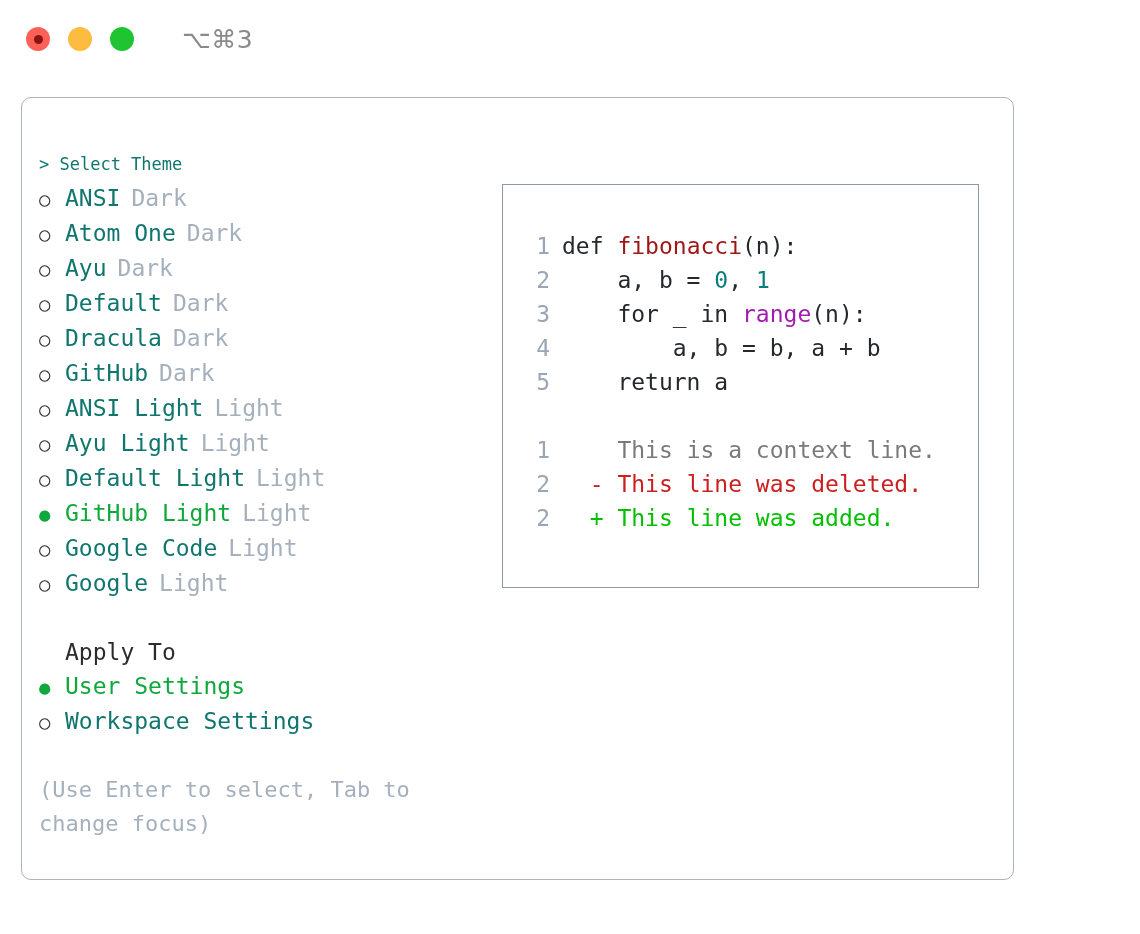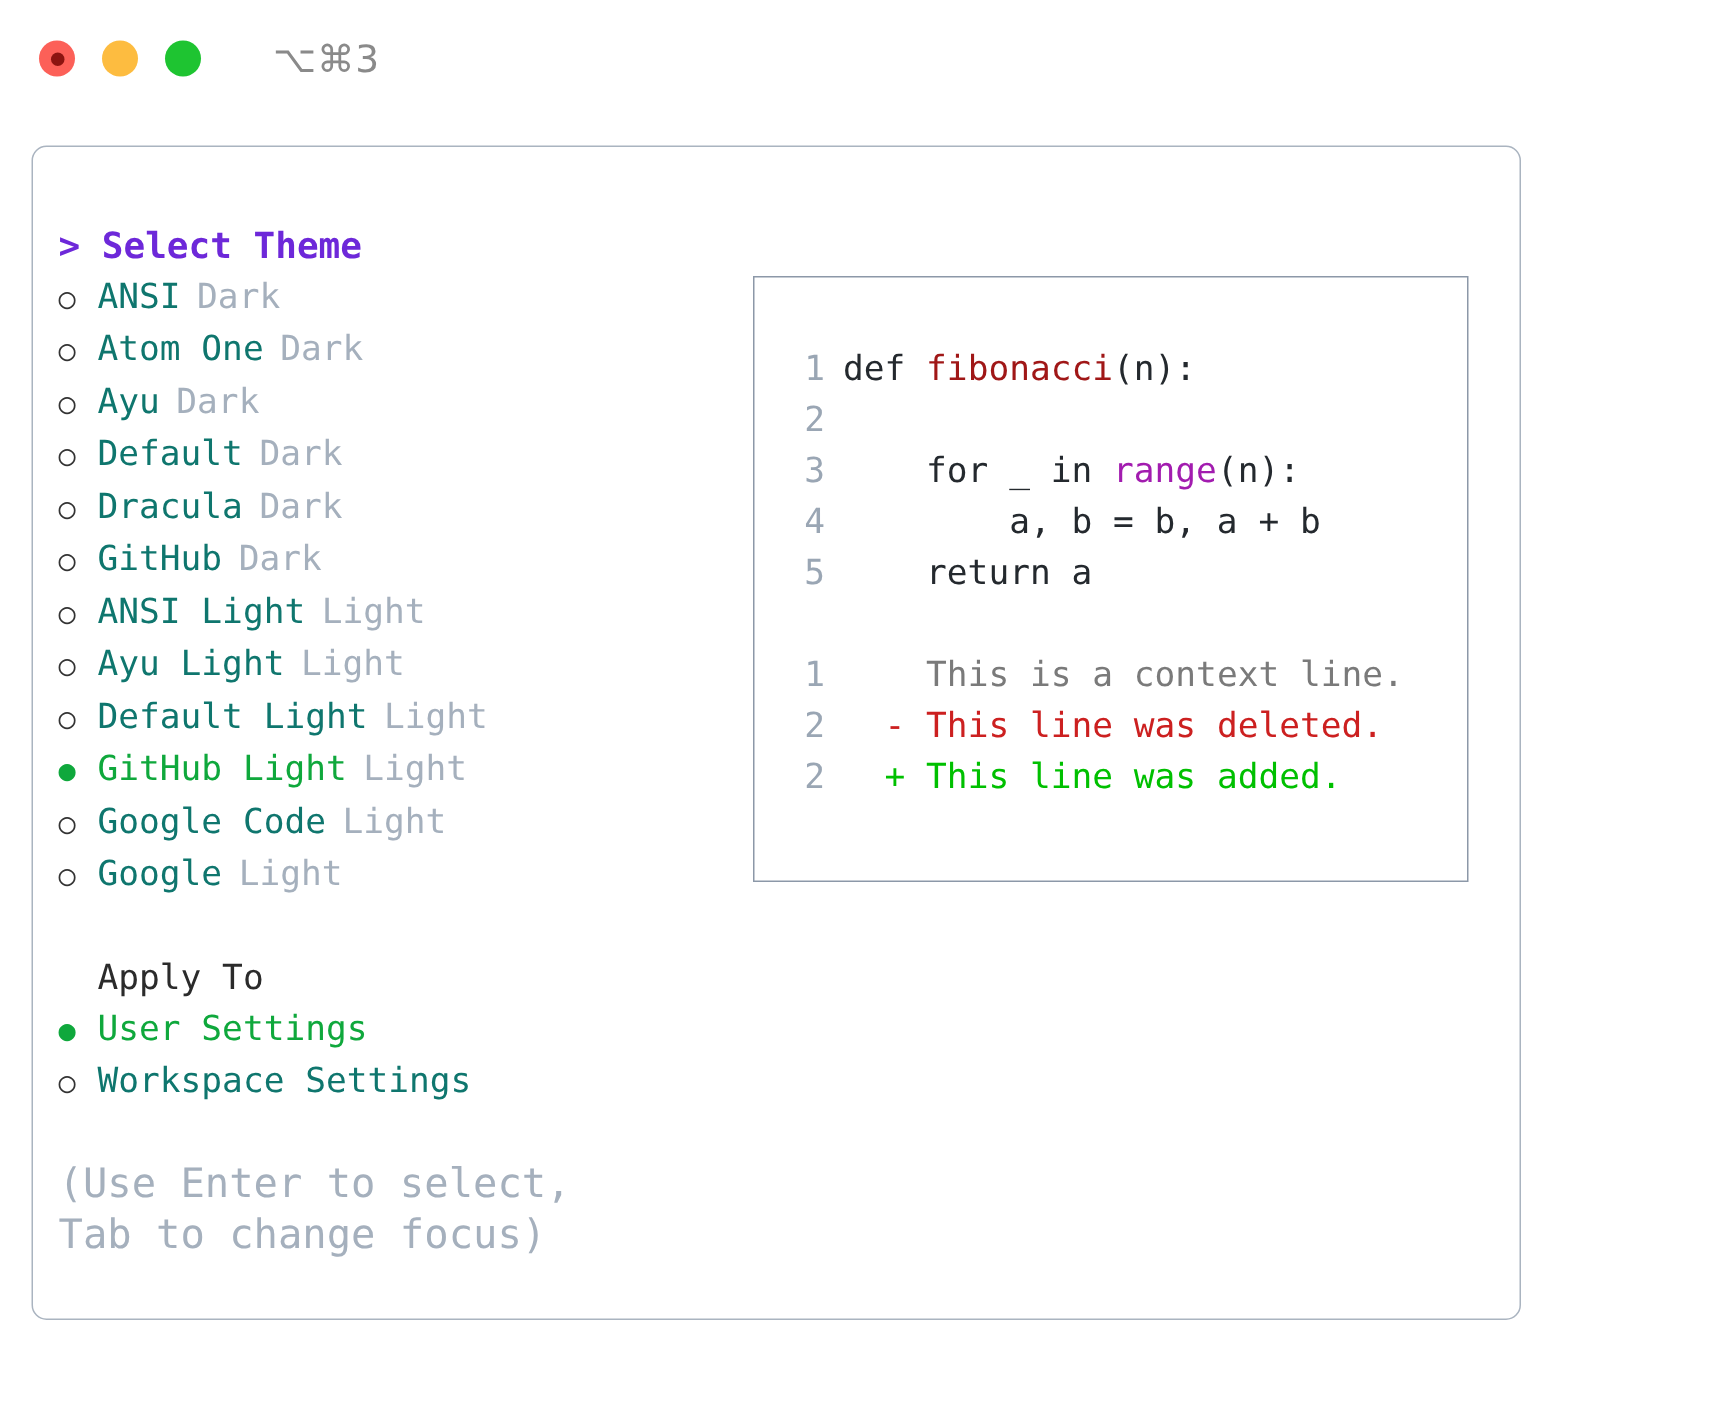--- a/index.html
+++ b/index.html
@@ -93,23 +93,23 @@
     box-sizing: border-box;
   }
   .col-right {
     flex: 1;
     padding: 49px 0 0 0;
     box-sizing: border-box;
   }
 
   
   .list-title {
-    font-size: 24px;
-    font-weight: bold;
-    color: #6d28d9;
+    font-size: 17px;
+    font-weight: normal;
+    color: #0f766e;
     line-height: 34px;
     white-space: pre;
   }
   .row {
     display: flex;
     align-items: baseline;
     font-size: 23px;
     line-height: 34px;
     color: #2b2b2b;
     white-space: pre;
@@ -134,21 +134,21 @@
   .apply-title {
     font-size: 23px;
     line-height: 34px;
     color: #2b2b2b;
     padding-left: 26px;
     white-space: pre;
   }
 
   .hint {
     margin-top: 34px;
-    font-size: 27px;
+    font-size: 22px;
     line-height: 34px;
     color: #a5b0bd;
     width: 400px;
   }
 
   
   .preview-title {
     font-size: 24px;
     font-weight: bold;
     color: #111111;
@@ -234,21 +234,21 @@
           </div>
 
         <div class="hint">(Use Enter to select, Tab to change focus)</div>
       </div>
 
       <div class="col-right">
 
         <div class="code-box">
           <div id="code-lines">
               <div class="code-line"><span class="lineno">1</span><span><span class="code-text">def </span><span class="tok-fn">fibonacci</span><span class="code-text">(n):</span></span></div>
-              <div class="code-line"><span class="lineno">2</span></div>
+              <div class="code-line"><span class="lineno">2</span><span><span class="code-text">    a, b = </span><span class="tok-num">0</span><span class="code-text">, </span><span class="tok-num">1</span></span></div>
               <div class="code-line"><span class="lineno">3</span><span><span class="code-text">    for _ in </span><span class="tok-call">range</span><span class="code-text">(n):</span></span></div>
               <div class="code-line"><span class="lineno">4</span><span><span class="code-text">        a, b = b, a + b</span></span></div>
               <div class="code-line"><span class="lineno">5</span><span><span class="code-text">    return a</span></span></div>
             </div>
           <div class="blank-line"></div>
           <div id="diff-lines">
               <div class="code-line"><span class="lineno">1</span><span class="diff-ctx">   </span><span class="diff-ctx"> This is a context line.</span></div>
               <div class="code-line"><span class="lineno">2</span><span class="diff-del">  -</span><span class="diff-del"> This line was deleted.</span></div>
               <div class="code-line"><span class="lineno">2</span><span class="diff-add">  +</span><span class="diff-add"> This line was added.</span></div>
             </div>

